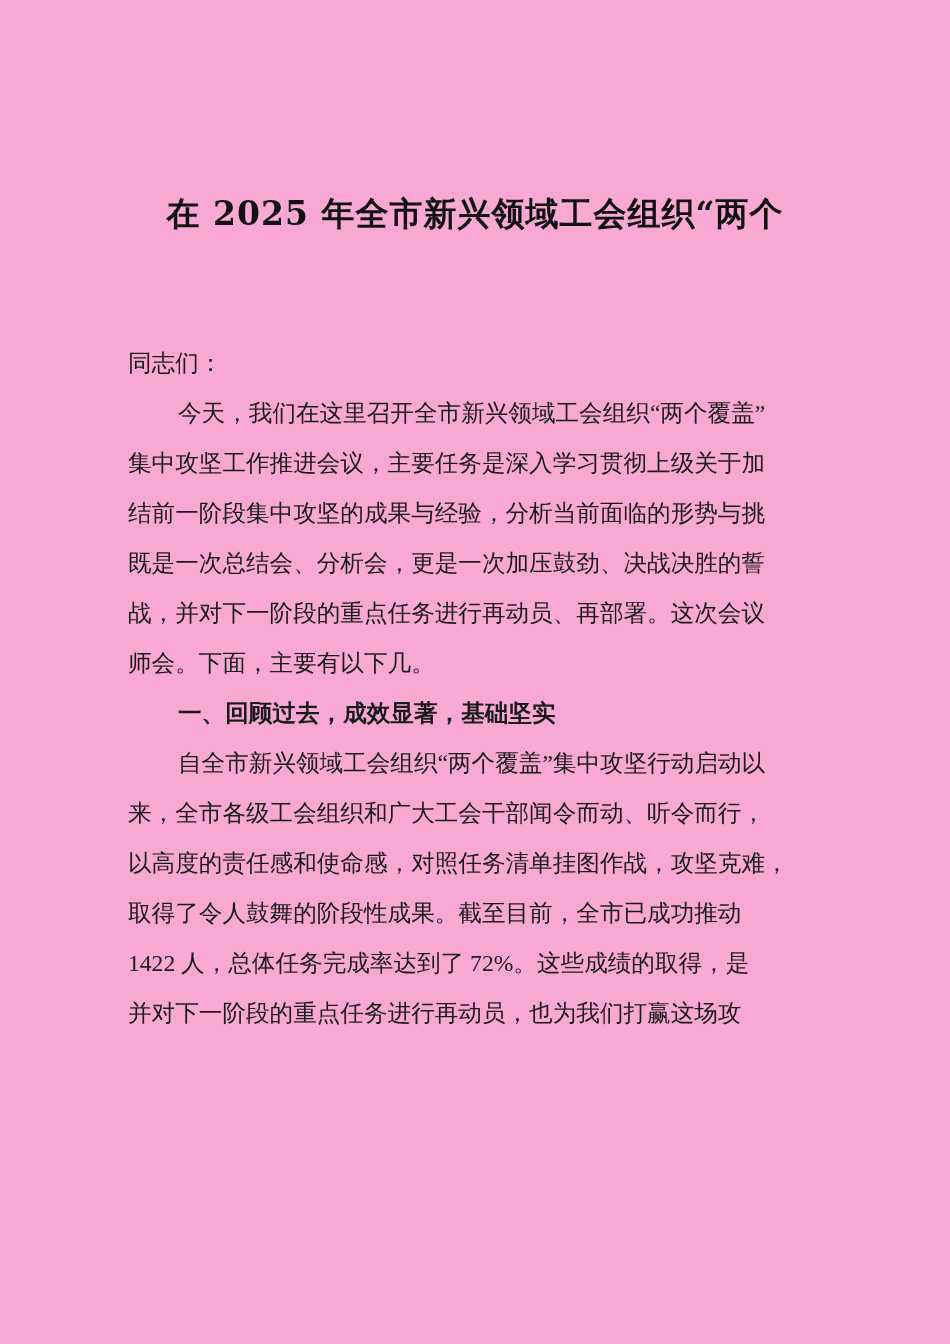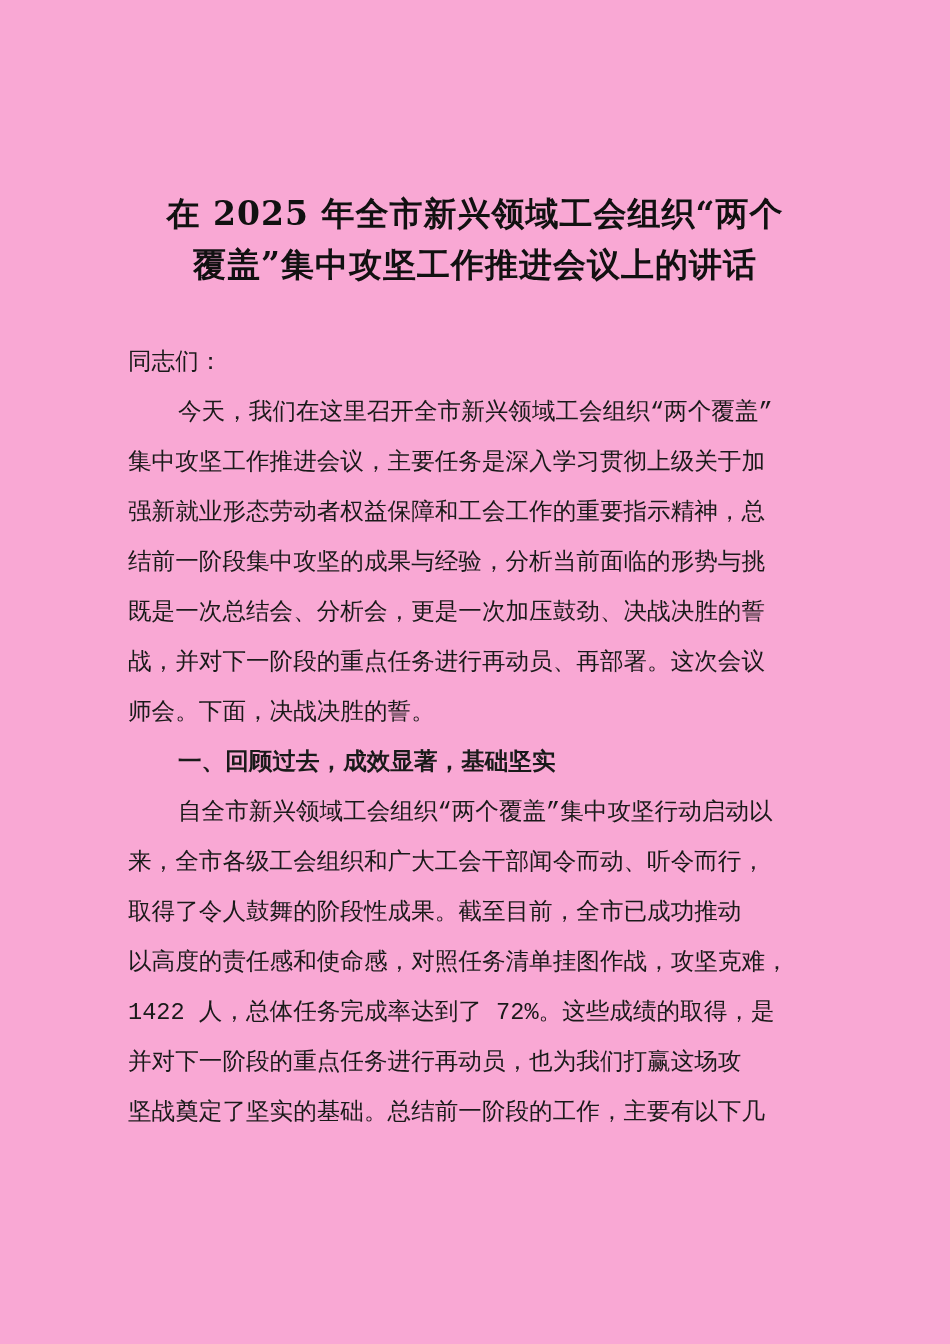--- a/index.html
+++ b/index.html
@@ -7,54 +7,51 @@
     .page { position: absolute; left: 0; top: 0; width: 950px; height: 1344px; background: #f9a8d4; }
     .title {
       position: absolute; left: 100px; top: 188px; width: 750px;
       font-family: "DejaVu Serif", "Liberation Serif", serif;
       font-size: 33px; line-height: 51px; font-weight: bold;
       color: #111111; text-align: center; letter-spacing: 1px;
     }
     .title .line { display: block; white-space: nowrap; }
     .body {
       position: absolute; left: 128px; top: 338px; width: 700px;
-      font-family: Liberation Mono, monospace;
+      font-family: Liberation Serif, serif;
       font-size: 23.6px; line-height: 50px; color: #1a1a1a;
     }
     .body .line { display: block; white-space: nowrap; height: 50px; }
     .body .indent { padding-left: 50px; }
     .body .heading { font-weight: bold; padding-left: 50px; }
   </style>
 </head>
 <body>
 
 <div class="page">
   <div class="title">
     <span class="line">在 2025 年全市新兴领域工会组织“两个</span>
-    <span class="line">覆盖”集中攻坚工作推进会议上的讲话</span>
   </div>
 
   <div class="body">
     <span class="line">同志们：</span>
 
     <div>
       <span class="line indent">今天，我们在这里召开全市新兴领域工会组织“两个覆盖”</span>
       <span class="line">集中攻坚工作推进会议，主要任务是深入学习贯彻上级关于加</span>
-      <span class="line">强新就业形态劳动者权益保障和工会工作的重要指示精神，总</span>
       <span class="line">结前一阶段集中攻坚的成果与经验，分析当前面临的形势与挑</span>
       <span class="line">既是一次总结会、分析会，更是一次加压鼓劲、决战决胜的誓</span>
       <span class="line">战，并对下一阶段的重点任务进行再动员、再部署。这次会议</span>
-      <span class="line">师会。下面，决战决胜的誓。</span>
+      <span class="line">师会。下面，主要有以下几。</span>
     </div>
 
     <span class="line heading">一、回顾过去，成效显著，基础坚实</span>
 
     <div>
       <span class="line indent">自全市新兴领域工会组织“两个覆盖”集中攻坚行动启动以</span>
       <span class="line">来，全市各级工会组织和广大工会干部闻令而动、听令而行，</span>
+      <span class="line">以高度的责任感和使命感，对照任务清单挂图作战，攻坚克难，</span>
       <span class="line">取得了令人鼓舞的阶段性成果。截至目前，全市已成功推动</span>
-      <span class="line">以高度的责任感和使命感，对照任务清单挂图作战，攻坚克难，</span>
       <span class="line">1422 人，总体任务完成率达到了 72%。这些成绩的取得，是</span>
       <span class="line">并对下一阶段的重点任务进行再动员，也为我们打赢这场攻</span>
-      <span class="line">坚战奠定了坚实的基础。总结前一阶段的工作，主要有以下几</span>
     </div>
   </div>
 </div>
 
 </body></html>

